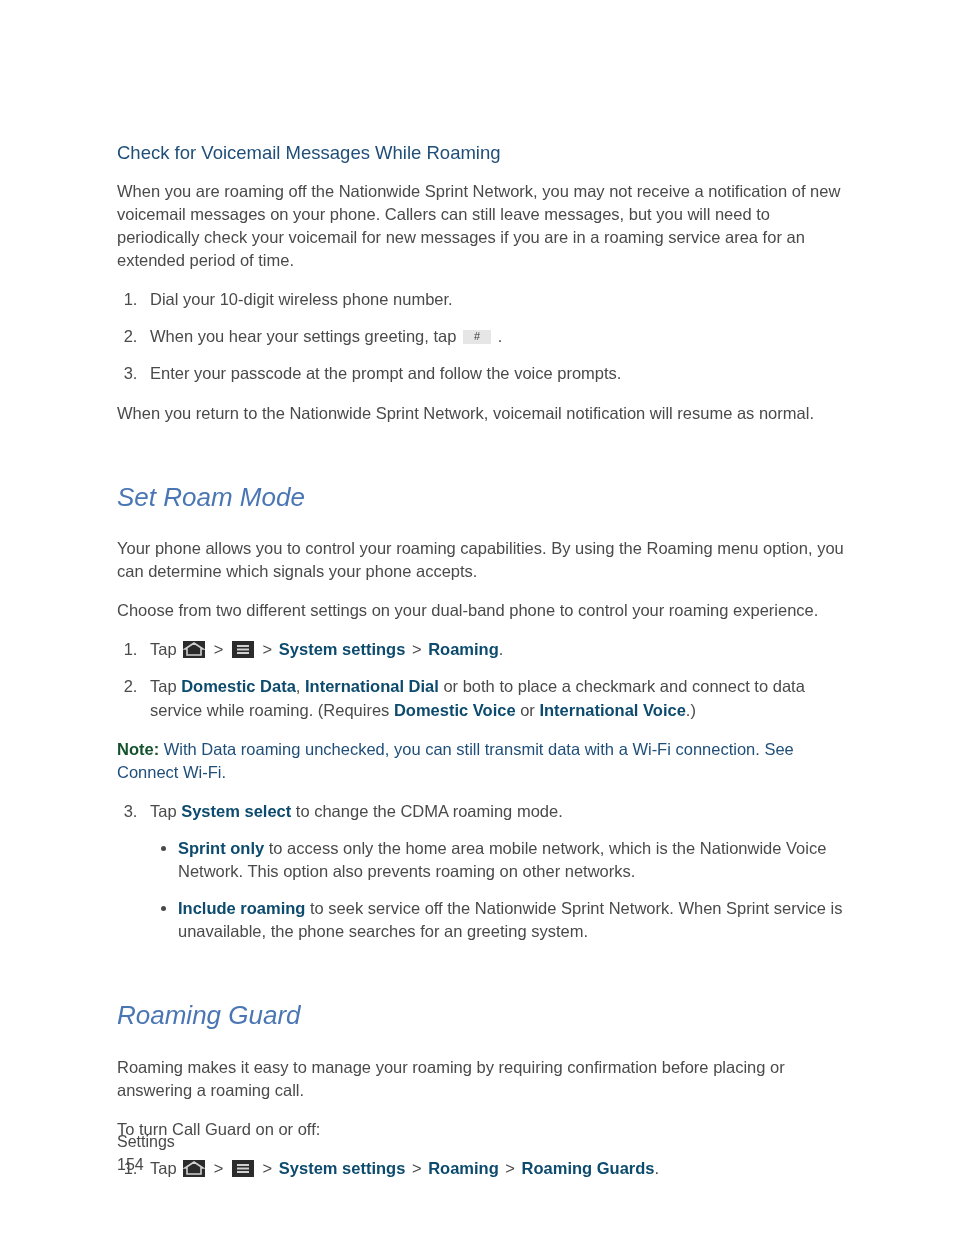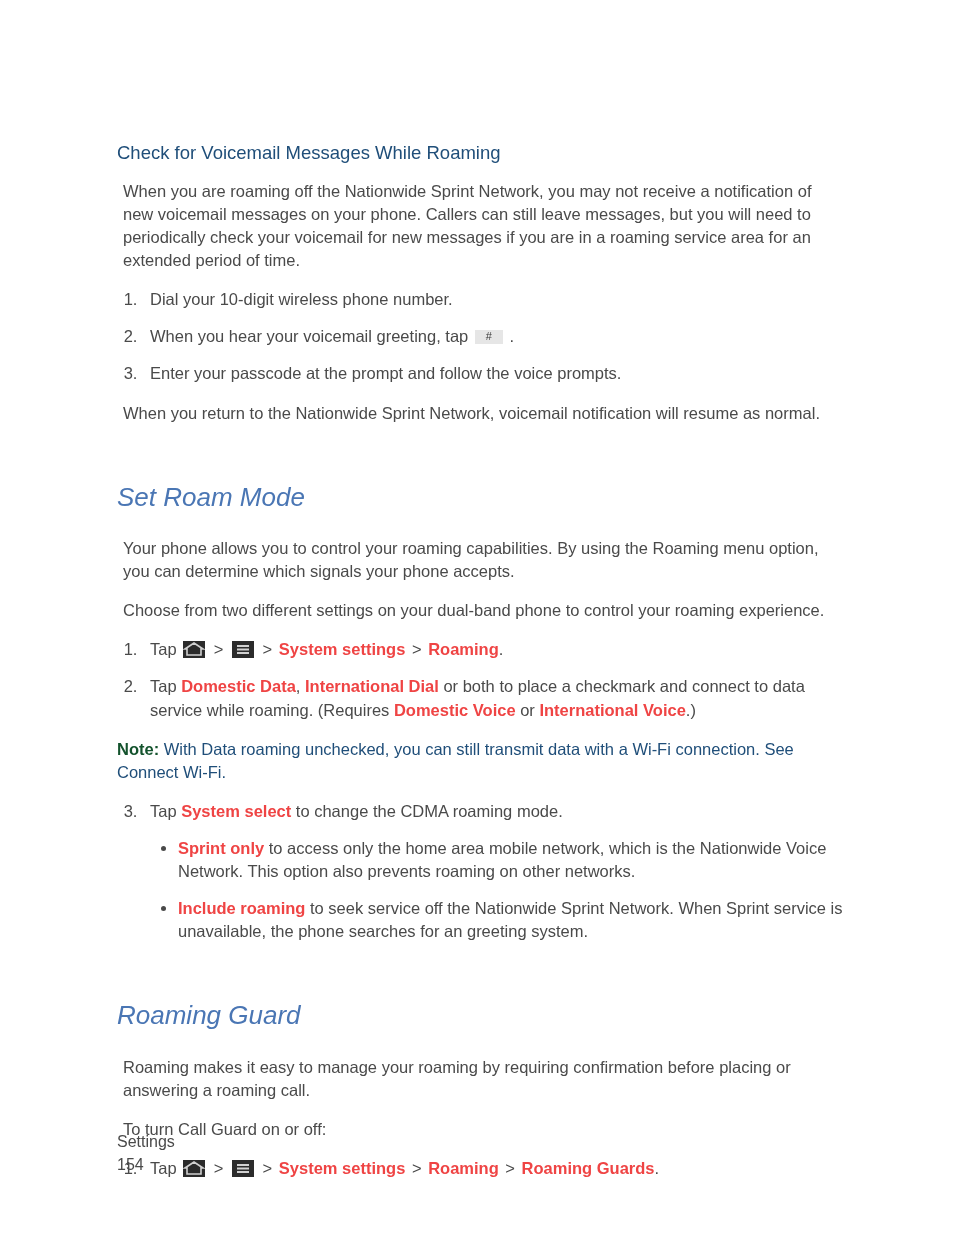--- a/index.html
+++ b/index.html
@@ -25,21 +25,21 @@
     margin: 0 0 14px 0;
   }
   .h2 {
     color: #4a76b4;
     font-style: italic;
     font-weight: 400;
     font-size: 26px;
     margin: 0 0 22px 0;
   }
   p {
-    margin: 0 0 16px 6px;
+    margin: 0 0 16px 0;
   }
   ol {
     margin: 0 0 16px 0;
     padding-left: 25px;
   }
   ol > li {
     padding-left: 8px;
     margin-bottom: 14px;
   }
   ul {
@@ -73,21 +73,21 @@
     position: relative;
   }
   .icon-box svg {
     width: 100%;
     height: 100%;
     display: block;
   }
   .sep {
     margin: 0 2px;
   }
-  b { color: #ef4444; }
+  b { color: #0c4a6e; }
   .note-line {
     margin: 0 0 16px 0;
   }
   .note-label {
     color: #14532d;
     font-weight: 700;
   }
   .note-body, .link {
     color: #1f4e79;
   }
@@ -110,21 +110,21 @@
 <body>
 
 <div class="page">
 
   <div class="h3">Check for Voicemail Messages While Roaming</div>
   <p>When you are roaming off the Nationwide Sprint Network, you may not receive a notification of new voicemail messages on your phone. Callers can still leave messages, but you will need to periodically check your voicemail for new messages if you are in a roaming service area for an extended period of time.</p>
 
   <ol>
     <li>Dial your 10-digit wireless phone number.</li>
     <li>
-      <span class="step-inline">When you hear your voicemail greeting, tap </span><span class="hash-key">#</span><span class="step-inline"> .</span>
+      <span class="step-inline">When you hear your settings greeting, tap </span><span class="hash-key">#</span><span class="step-inline"> .</span>
     </li>
     <li>Enter your passcode at the prompt and follow the voice prompts.</li>
   </ol>
 
   <p>When you return to the Nationwide Sprint Network, voicemail notification will resume as normal.</p>
 
   <div class="section-gap"></div>
 
   <div class="h2">Set Roam Mode</div>
   <p>Your phone allows you to control your roaming capabilities. By using the Roaming menu option, you can determine which signals your phone accepts.</p>

